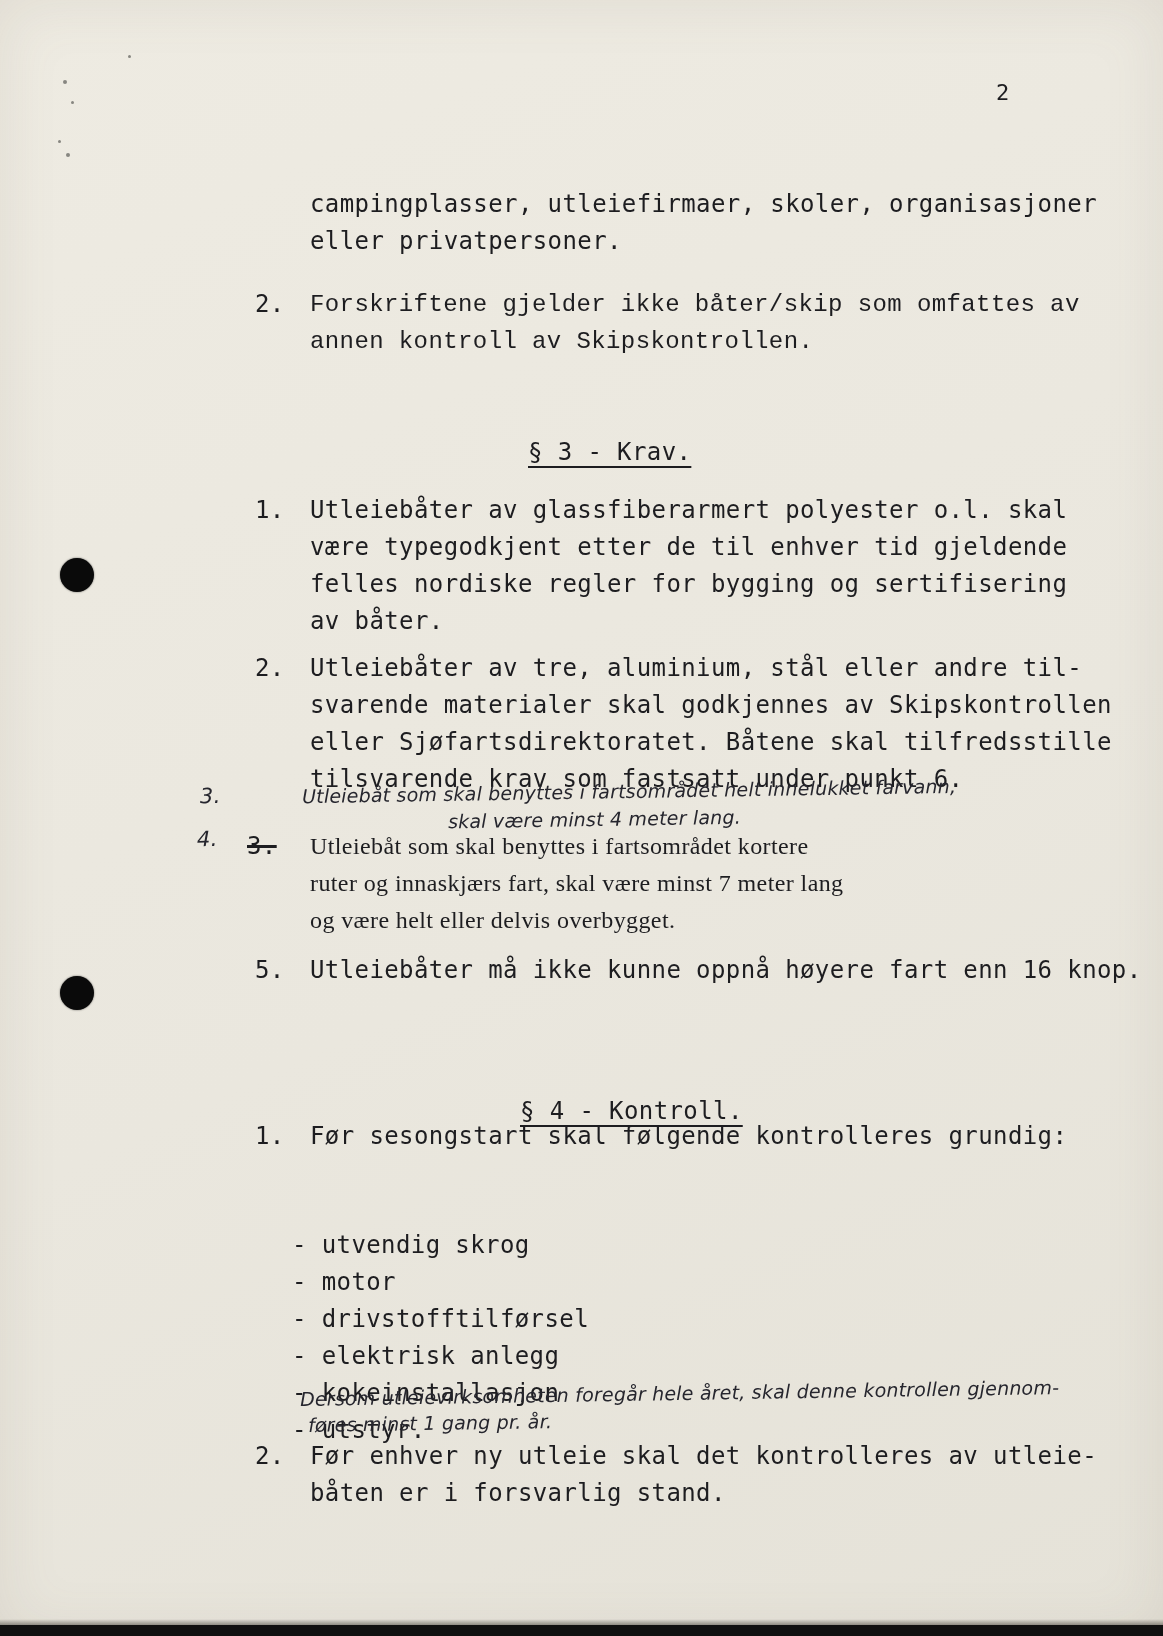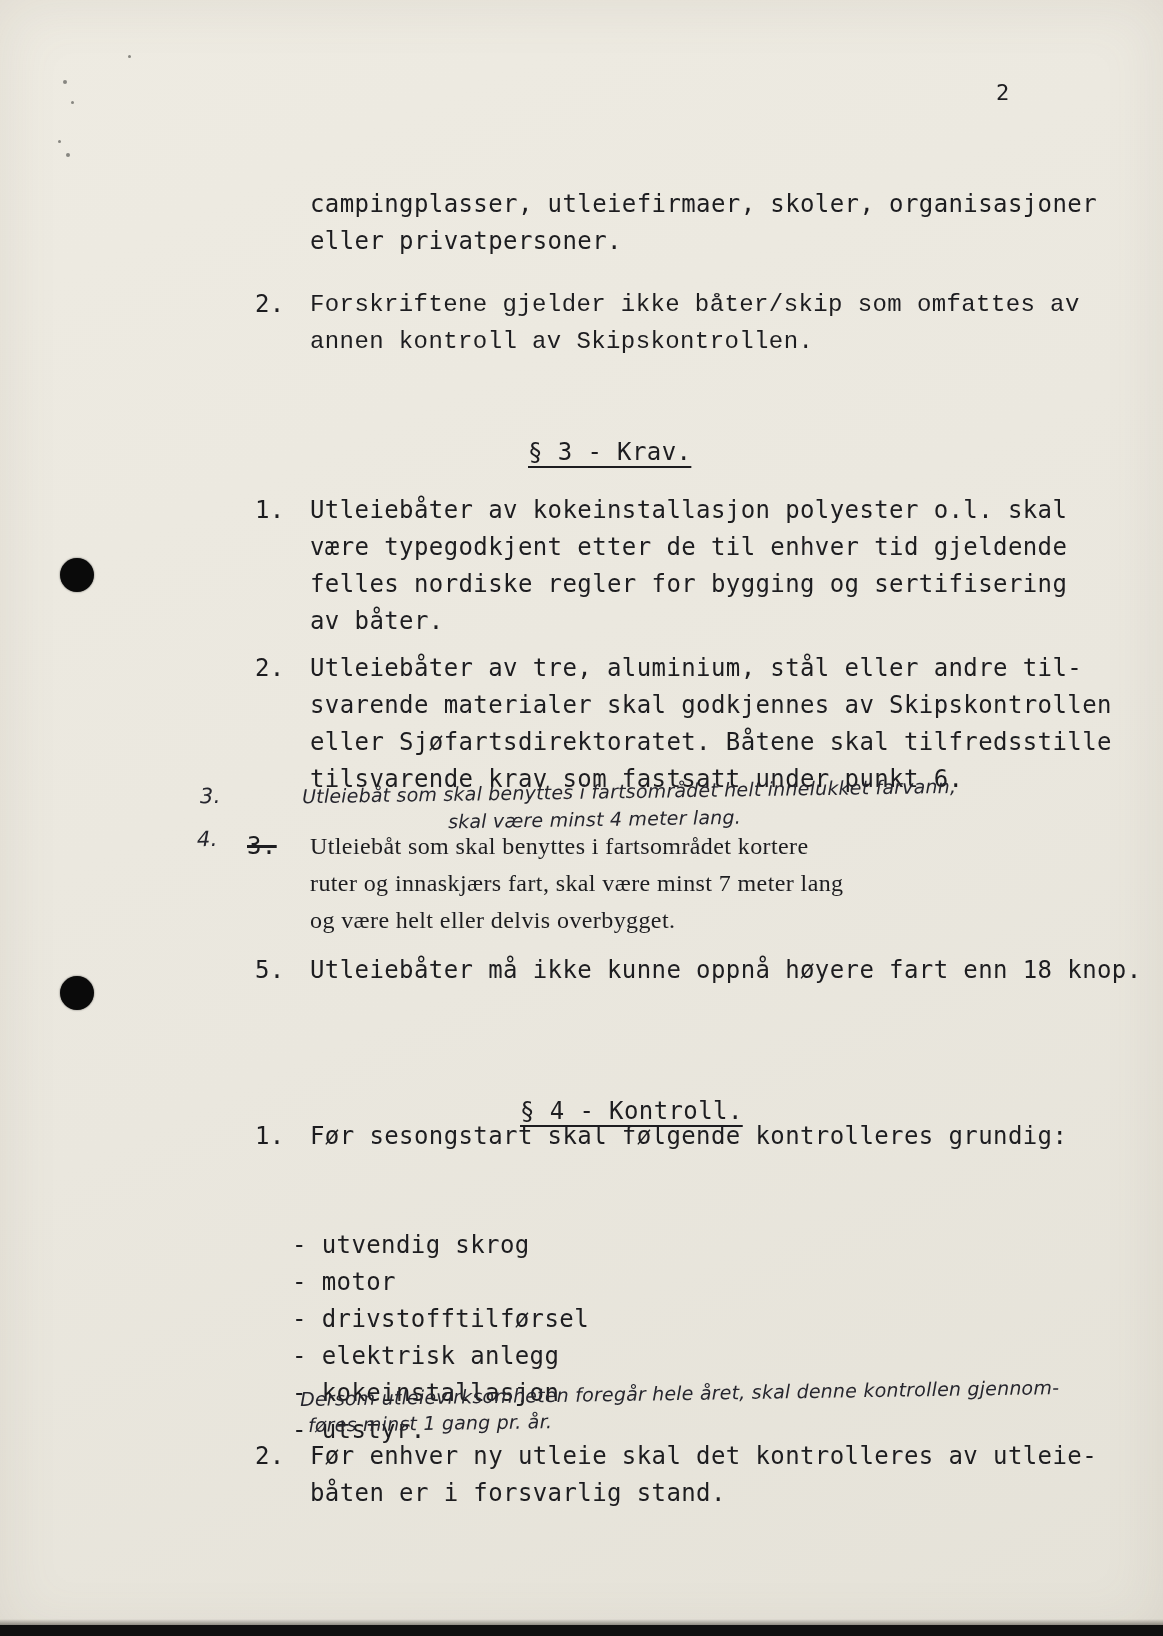--- a/index.html
+++ b/index.html
@@ -104,21 +104,21 @@
   <div class="typed" style="left:310px;top:186px;">campingplasser, utleiefirmaer, skoler, organisasjoner
 eller privatpersoner.</div>
 
   <div class="typed num" style="left:255px;top:286px;">2.</div>
   <div class="typed" style="left:310px;top:286px;font-family:Liberation Mono, monospace;">Forskriftene gjelder ikke båter/skip som omfattes av
 annen kontroll av Skipskontrollen.</div>
 
   <div class="typed heading" style="left:520px;top:434px;margin-left:8px;">§ 3 - Krav.</div>
 
   <div class="typed num" style="left:255px;top:492px;">1.</div>
-  <div class="typed" style="left:310px;top:492px;">Utleiebåter av kokeinstallasjon polyester o.l. skal
+  <div class="typed" style="left:310px;top:492px;">Utleiebåter av glassfiberarmert polyester o.l. skal
 være typegodkjent etter de til enhver tid gjeldende
 felles nordiske regler for bygging og sertifisering
 av båter.</div>
 
   <div class="typed num" style="left:255px;top:650px;">2.</div>
   <div class="typed" style="left:310px;top:650px;">Utleiebåter av tre, aluminium, stål eller andre til-
 svarende materialer skal godkjennes av Skipskontrollen
 eller Sjøfartsdirektoratet.  Båtene skal tilfredsstille
 tilsvarende krav som fastsatt under punkt 6.</div>
 
@@ -126,21 +126,21 @@
   <div class="hand" style="left:302px;top:776px;">Utleiebåt som skal benyttes i fartsområdet helt innelukket farvann,</div>
   <div class="hand" style="left:448px;top:804px;">skal være minst 4 meter lang.</div>
 
   <div class="hand hand-num" style="left:197px;top:824px;">4.</div>
   <div class="typed struck" style="left:247px;top:828px;">3.</div>
   <div class="typed" style="left:310px;top:828px;font-family:Liberation Serif, serif;">Utleiebåt som skal benyttes i fartsområdet kortere
 ruter og innaskjærs fart, skal være minst 7 meter lang
 og være helt eller delvis overbygget.</div>
 
   <div class="typed num" style="left:255px;top:952px;">5.</div>
-  <div class="typed" style="left:310px;top:952px;">Utleiebåter må ikke kunne oppnå høyere fart enn 18 knop.</div>
+  <div class="typed" style="left:310px;top:952px;">Utleiebåter må ikke kunne oppnå høyere fart enn 16 knop.</div>
 
   <div class="typed heading" style="left:520px;top:1046px;margin-top:47px;">§ 4 - Kontroll.</div>
 
   <div class="typed num" style="left:255px;top:1118px;">1.</div>
   <div class="typed" style="left:310px;top:1118px;">Før sesongstart skal følgende kontrolleres grundig:</div>
 
   <div class="typed" style="left:292px;top:1180px;margin-top:47px;">- utvendig skrog
 - motor
 - drivstofftilførsel
 - elektrisk anlegg

